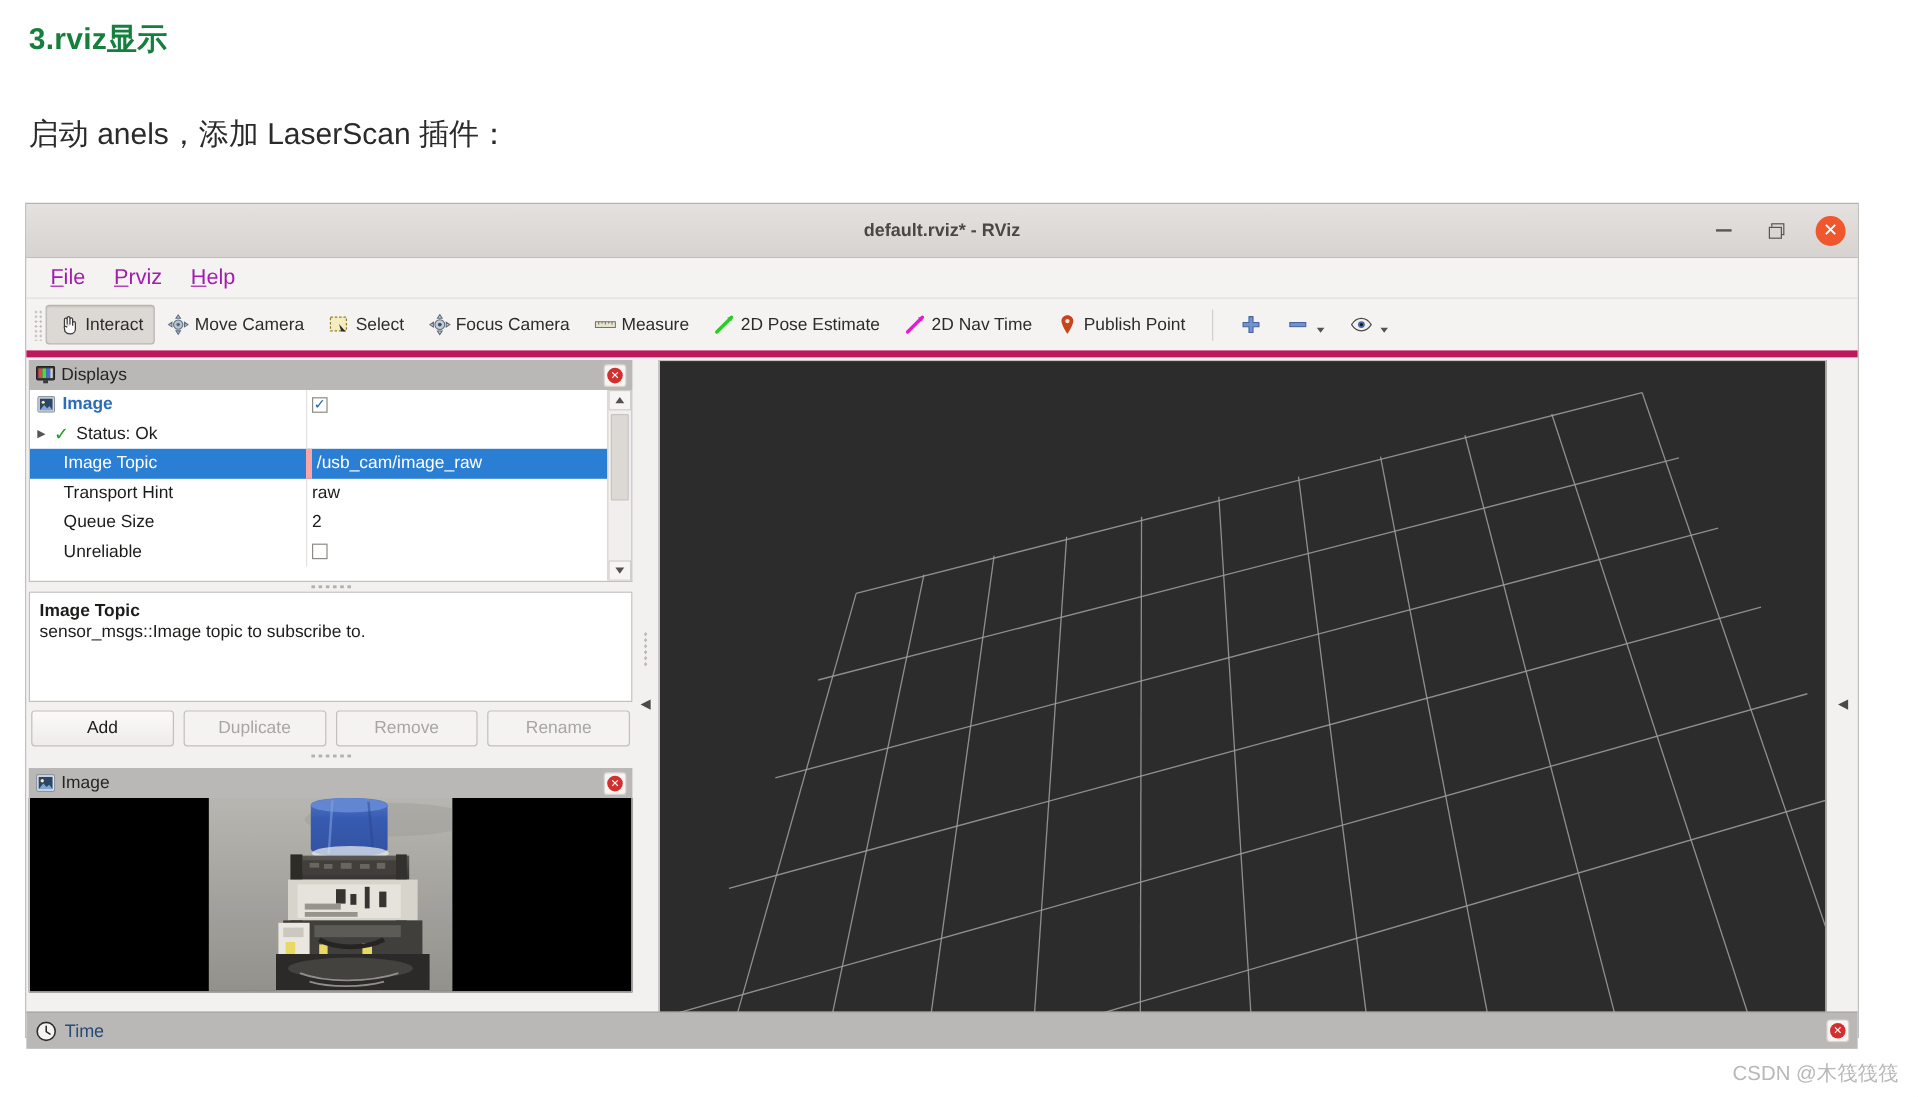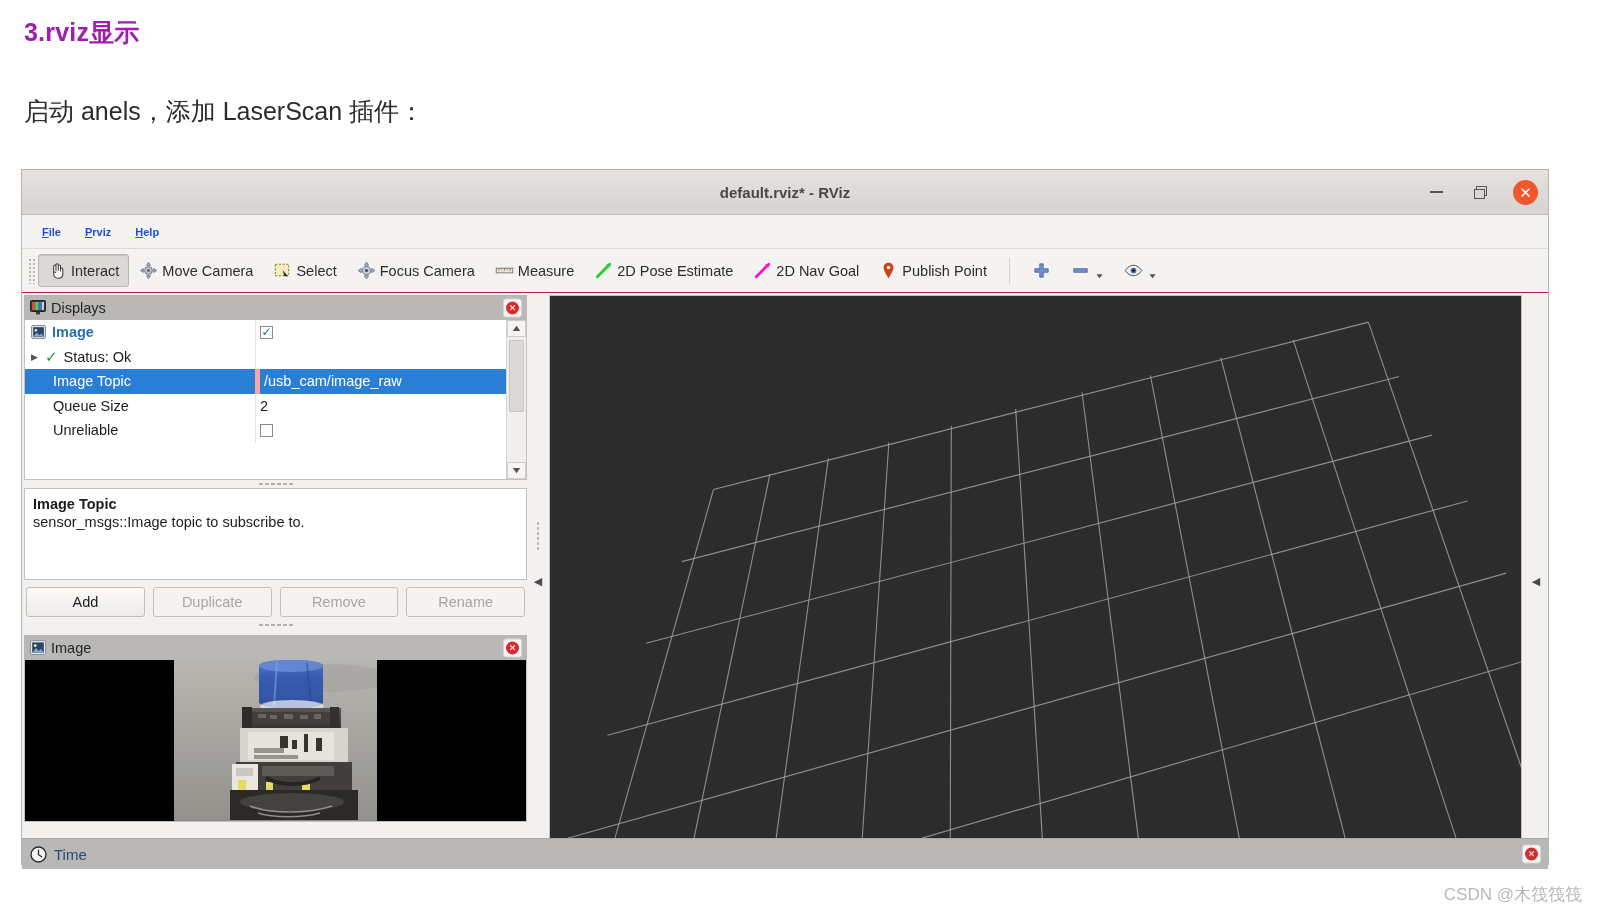--- a/index.html
+++ b/index.html
@@ -7,21 +7,21 @@
     width: 1598px; height: 914px;
     background: #ffffff;
     font-family: "Liberation Sans", "DejaVu Sans", sans-serif;
     overflow: hidden;
   }
   .page { position: relative; width: 1598px; height: 914px; background:#fff; }
 
   
   .art-h3 {
     position:absolute; left:24px; top:16px;
-    font-size:25px; font-weight:bold; color:#a21caf;
+    font-size:25px; font-weight:bold; color:#15803d;
     letter-spacing:0.2px;
   }
   .art-p {
     position:absolute; left:24px; top:95px;
     font-size:25px; color:#2b2b2b; font-weight:400;
   }
 
   
   .rviz-window {
     position:absolute; left:21px; top:169px;
@@ -55,29 +55,29 @@
     color:#fff; font-size:15px; line-height:1; font-weight:bold;
   }
 
   
   .menubar {
     height:33px; background:#f4f3f1;
     display:flex; align-items:center; padding-left:8px;
     border-bottom:1px solid #dedad6;
   }
   .menu-item {
-    font-size:11px; color:#1d4ed8; padding:3px 12px;font-weight:bold;
+    font-size:18px; color:#a21caf; padding:3px 12px;
   }
   .menu-item u { text-decoration: underline; }
 
   
   .toolbar {
     height:43px; background:#f4f3f1;
     display:flex; align-items:center; padding-left:6px;
-    border-bottom:1px solid #be185d;
+    border-bottom:6px solid #be185d;
     position:relative;
   }
   .tb-grip {
     width:7px; height:26px; margin-right:3px;
     background-image: radial-gradient(#bcb8b4 38%, transparent 40%);
     background-size:4px 4px;
   }
   .tb-btn {
     display:flex; align-items:center; gap:4px;
     height:31px; padding:0 9px;
@@ -339,21 +339,21 @@
         <span>2D Pose Estimate</span>
       </div>
 
       <div class="tb-btn">
         <span>
           <svg class="tb-icon" viewBox="0 0 20 20">
             <path d="M3.5 16.5L16.5 3.5" stroke="#e818d8" stroke-width="3" stroke-linecap="round"></path>
             <path d="M16.8 3.2l-0.5 4.2-3.7-3.7z" fill="#e818d8"></path>
           </svg>
         </span>
-        <span>2D Nav Goal</span>
+        <span>2D Nav Time</span>
       </div>
 
       <div class="tb-btn">
         <span>
           <svg class="tb-icon" viewBox="0 0 20 20">
             <path d="M10 1.8c-3 0-5.2 2.2-5.2 5 0 3.6 5.2 11.4 5.2 11.4s5.2-7.8 5.2-11.4c0-2.8-2.2-5-5.2-5z" fill="#c8441e"></path>
             <circle cx="10" cy="6.9" r="1.9" fill="#f5e6c8"></circle>
           </svg>
         </span>
         <span>Publish Point</span>
@@ -450,20 +450,28 @@
 
             <div class="trow selected">
               <div class="c1">
                 <span style="padding-left:22px;">Image Topic</span>
               </div>
               <div class="c2">
                 <span>/usb_cam/image_raw</span>
               </div>
             </div>
 
+            <div class="trow">
+              <div class="c1">
+                <span style="padding-left:22px;">Transport Hint</span>
+              </div>
+              <div class="c2">
+                <span>raw</span>
+              </div>
+            </div>
 
             <div class="trow">
               <div class="c1">
                 <span style="padding-left:22px;">Queue Size</span>
               </div>
               <div class="c2">
                 <span>2</span>
               </div>
             </div>
 

